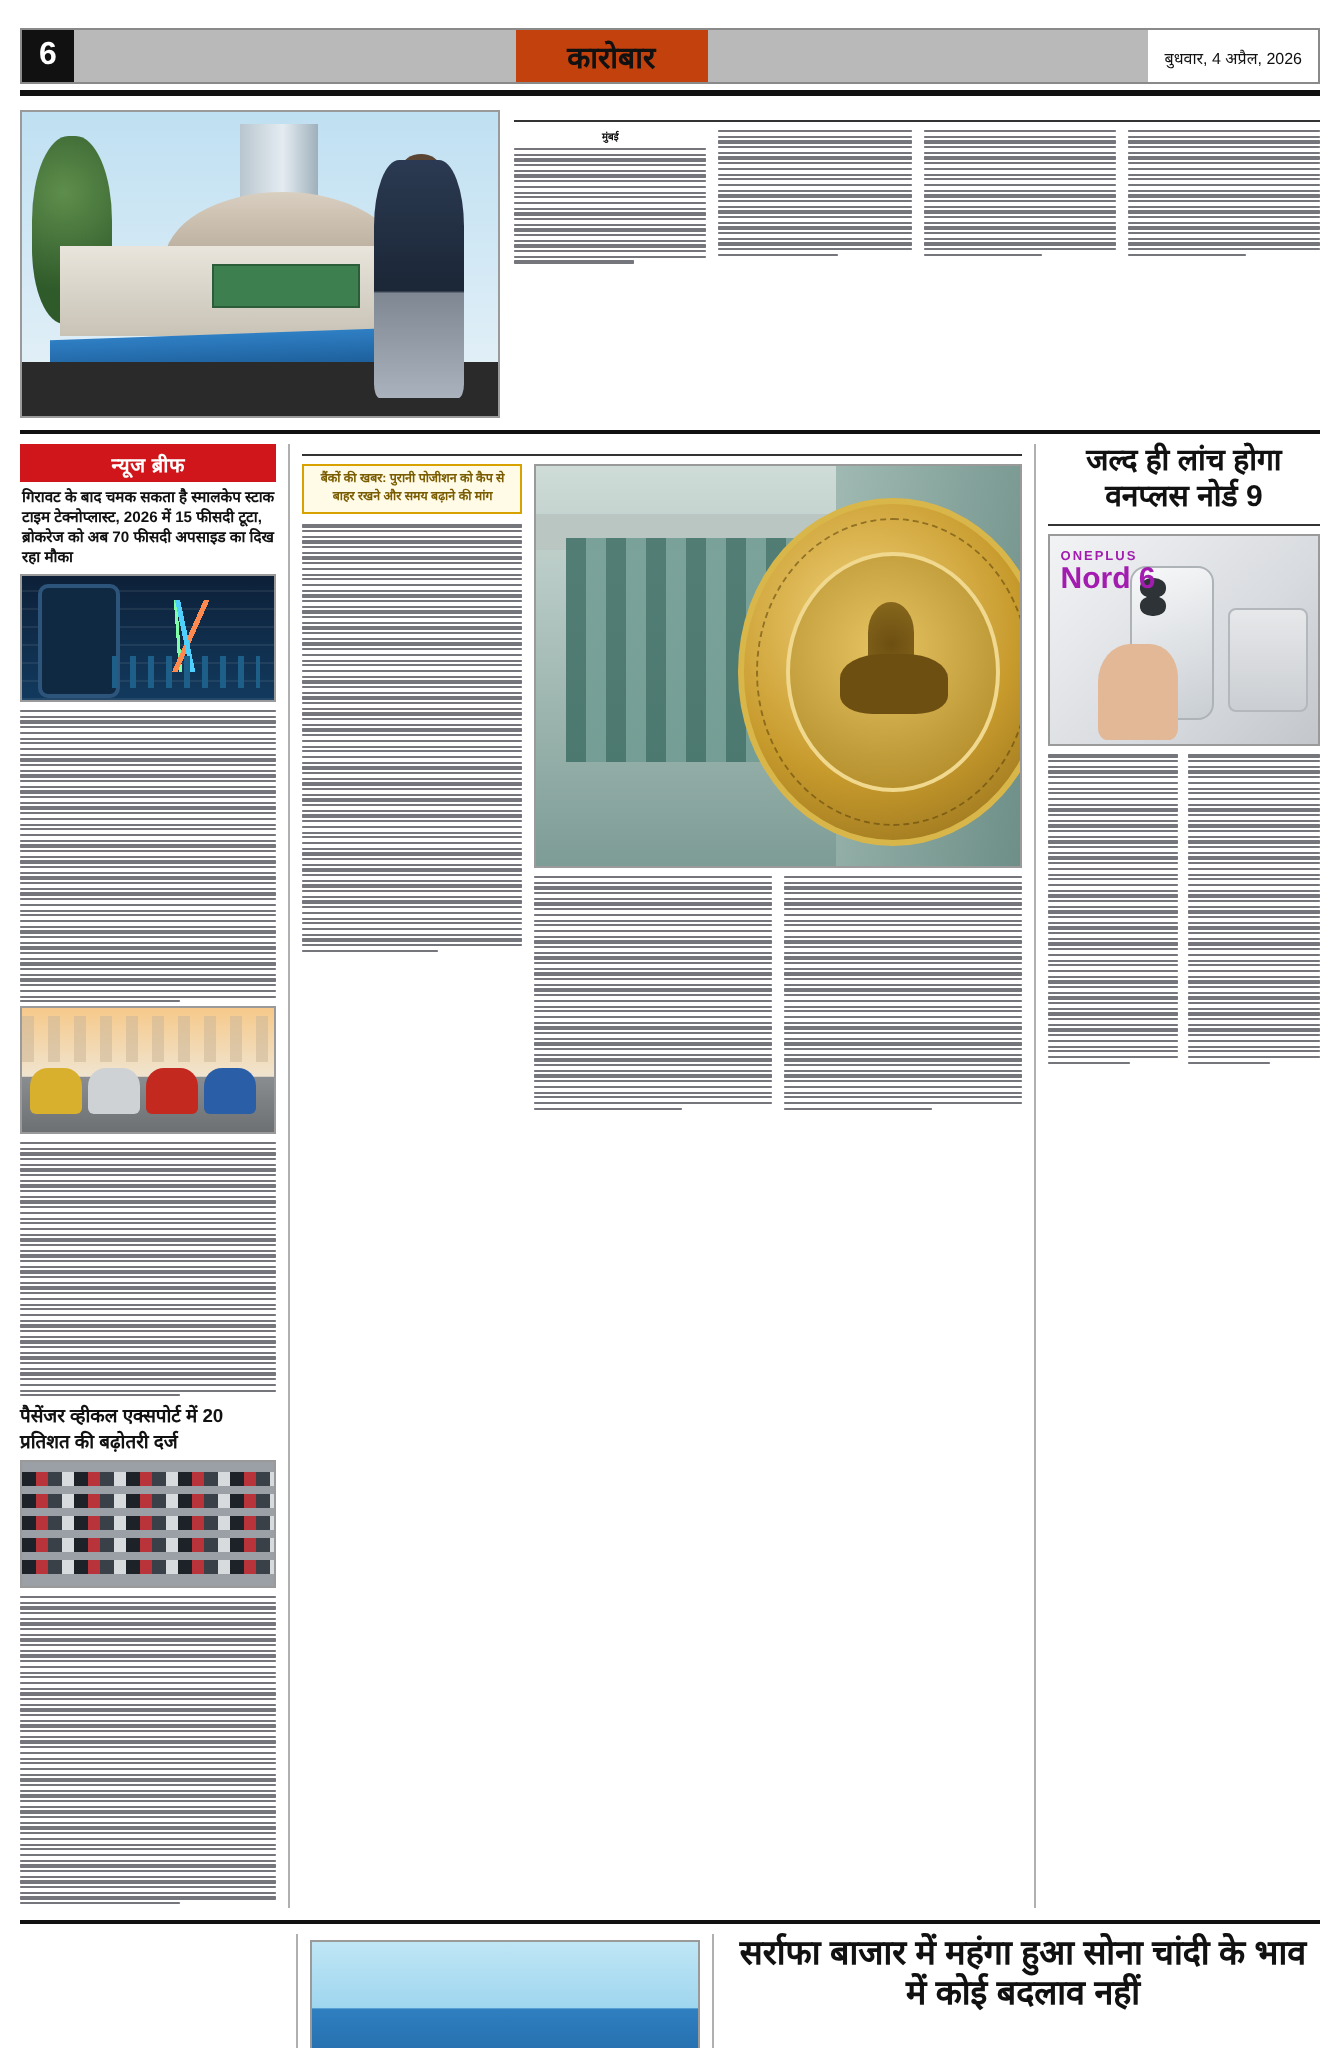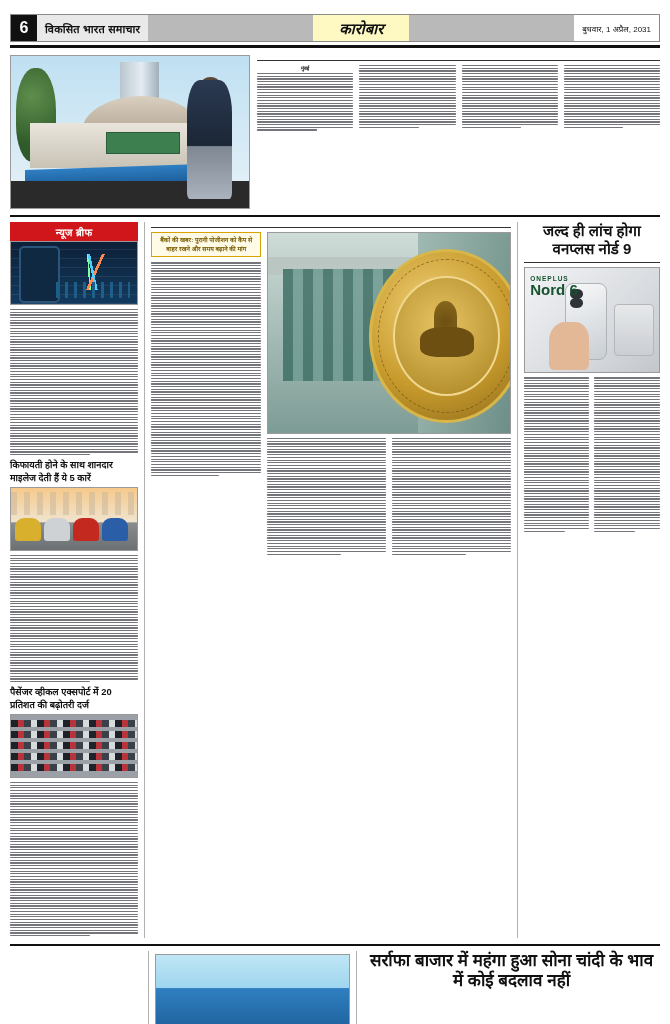--- a/index.html
+++ b/index.html
@@ -9,21 +9,21 @@
     font-family:"Liberation Sans","DejaVu Sans",sans-serif;
     color:#111;
   }
   .page{position:relative;width:670px;height:1024px;box-sizing:border-box;padding:14px 10px 8px 10px;background:#fff;}
 
   
   .masthead{display:flex;align-items:stretch;height:26px;background:#b9b9b9;border:1px solid #8a8a8a;}
   .mh-num{width:26px;background:#111;color:#fff;font-weight:bold;font-size:16px;display:flex;align-items:center;justify-content:center;}
   .mh-brand{background:#e9e9e9;display:flex;align-items:center;padding:0 8px;font-size:11px;font-weight:bold;letter-spacing:.2px;}
   .mh-spacer{flex:1;}
-  .mh-section{background:#fef9c3;display:flex;align-items:center;justify-content:center;padding:0 26px;font-size:15px;font-weight:bold;font-style:italic;}
+  .mh-section{background:#c2410c;display:flex;align-items:center;justify-content:center;padding:0 26px;font-size:15px;font-weight:bold;}
   .mh-date{background:#fff;display:flex;align-items:center;padding:0 8px;font-size:8px;}
   .mh-rule{height:3px;background:#111;margin-top:3px;}
 
   
   .lead{display:flex;gap:7px;margin-top:7px;}
   .lead-photo{width:240px;}
   .photo{position:relative;overflow:hidden;border:1px solid #9a9a9a;background:#cfd6da;}
   .lead-photo .photo{height:152px;}
   .lead-right{flex:1;}
   .lead-hl{font-size:19.5px;line-height:1.18;font-weight:bold;letter-spacing:-.2px;}
@@ -74,21 +74,21 @@
   .bse-dark{position:absolute;left:0;bottom:0;width:100%;height:18%;background:#2a2a2a;}
   .bse-tree{position:absolute;left:2%;top:8%;width:17%;height:62%;background:radial-gradient(circle at 40% 30%,#5e8e4c,#2f5a2a 70%);border-radius:45% 45% 40% 40%;}
   .bse-man{position:absolute;right:7%;top:16%;width:19%;height:78%;background:linear-gradient(#2b3a52,#1b2636 55%,#7f8793 56%,#aab2bd);border-radius:28% 28% 6% 6%;}
   .bse-head{position:absolute;right:12%;top:14%;width:8%;height:9%;background:#5a4433;border-radius:50%;}
 
   .phone-bg{position:absolute;inset:0;background:linear-gradient(135deg,#f2f3f5,#d8dbdf 60%,#c3c7cc);}
   .ph-body{position:absolute;left:30%;top:14%;width:30%;height:72%;background:linear-gradient(160deg,#f7f8f9,#c9ced3);border-radius:8px;border:1px solid #aeb3b8;}
   .ph-cam{position:absolute;left:34%;top:20%;width:9%;height:9%;background:#2e3338;border-radius:50%;box-shadow:0 9px 0 0 #2e3338;}
   .ph-hand{position:absolute;left:18%;top:52%;width:30%;height:46%;background:#e2b897;border-radius:40% 35% 12% 12%;}
   .ph-tray{position:absolute;right:4%;top:34%;width:28%;height:48%;background:linear-gradient(#e6e8ea,#cbced2);border:1px solid #b4b8bc;border-radius:4px;}
-  .ph-lbl{position:absolute;left:4%;top:6%;font-weight:bold;color:#14532d;}
+  .ph-lbl{position:absolute;left:4%;top:6%;font-weight:bold;color:#a21caf;}
   .ph-lbl .b1{font-size:6.5px;letter-spacing:1px;}
   .ph-lbl .b2{font-size:15px;line-height:1;}
 
   .sea-bg{position:absolute;inset:0;background:linear-gradient(#bfe6f5 0%,#9fd6ef 42%,#2f7fc0 43%,#1d5f9b 100%);}
 
   .cars-bg{position:absolute;inset:0;background:linear-gradient(#f6c98a,#f0e4cf 55%,#8a8d8f 56%,#6d7073);}
   .car{position:absolute;bottom:14%;height:38%;width:21%;border-radius:9px 9px 3px 3px;}
   .car.c1{left:3%;background:#d8b02e;} .car.c2{left:26%;background:#cfd2d5;}
   .car.c3{left:49%;background:#c3291f;} .car.c4{left:72%;background:#2a5fa8;}
   .skyline{position:absolute;left:0;top:6%;width:100%;height:38%;background:repeating-linear-gradient(90deg,#cbb79a 0 6px,transparent 6px 13px);opacity:.55;}
@@ -117,25 +117,24 @@
   .rbi-palm{position:absolute;left:38%;top:20%;width:22%;height:26%;background:radial-gradient(circle at 50% 70%,#6d4f12,#8a6a1d);border-radius:50% 50% 10% 10%;}
   .rbi-txt{position:absolute;inset:4%;border-radius:50%;border:1.5px dashed rgba(90,66,10,.55);}
 </style>
 </head>
 <body>
 
 <div class="page">
 
   <div class="masthead">
     <div class="mh-num">6</div>
-    <div class="mh-brand">विकसित भारत समाचार</div>
     <div class="mh-spacer"></div>
     <div class="mh-section">कारोबार</div>
     <div class="mh-spacer"></div>
-    <div class="mh-date">बुधवार, 1 अप्रैल, 2031</div>
+    <div class="mh-date">बुधवार, 4 अप्रैल, 2026</div>
   </div>
   <div class="mh-rule"></div>
 
   <div class="lead">
     <div class="lead-photo">
       <div class="photo">
         <div class="sky"></div>
         <div class="bse-tree"></div>
         <div class="bse-tower"></div>
         <div class="bse-dome"></div>
@@ -264,20 +263,21 @@
       </div>
     </div>
   </div>
 
   <div class="hr-mid"></div>
 
   <div class="band">
 
     <div class="col-left">
       <div class="brief-head">न्यूज ब्रीफ</div>
+      <div class="brief-sub">गिरावट के बाद चमक सकता है स्मालकेप स्टाक टाइम टेक्नोप्लास्ट, 2026 में 15 फीसदी टूटा, ब्रोकरेज को अब 70 फीसदी अपसाइड का दिख रहा मौका</div>
       <div class="photo sb-photo">
         <div class="stock-bg"></div>
           <div class="st-grid"></div>
         <div class="st-phone"></div>
           <div class="st-line"></div>
           <div class="st-bars"></div>
       </div>
       <div class="tx dense" style="margin-top:4px">
         <i></i>
           <i></i>
@@ -329,21 +329,20 @@
           <i></i>
           <i></i>
           <i></i>
           <i></i>
           <i></i>
           <i></i>
           <i></i>
           <i></i>
       </div>
 
-      <div class="sb-title">किफायती होने के साथ शानदार माइलेज देती हैं ये 5 कारें</div>
       <div class="photo sb-photo">
         <div class="cars-bg"></div>
           <div class="skyline"></div>
         <div class="car c1"></div>
           <div class="car c2"></div>
           <div class="car c3"></div>
           <div class="car c4"></div>
       </div>
       <div class="tx dense" style="margin-top:4px">
         <i></i>

